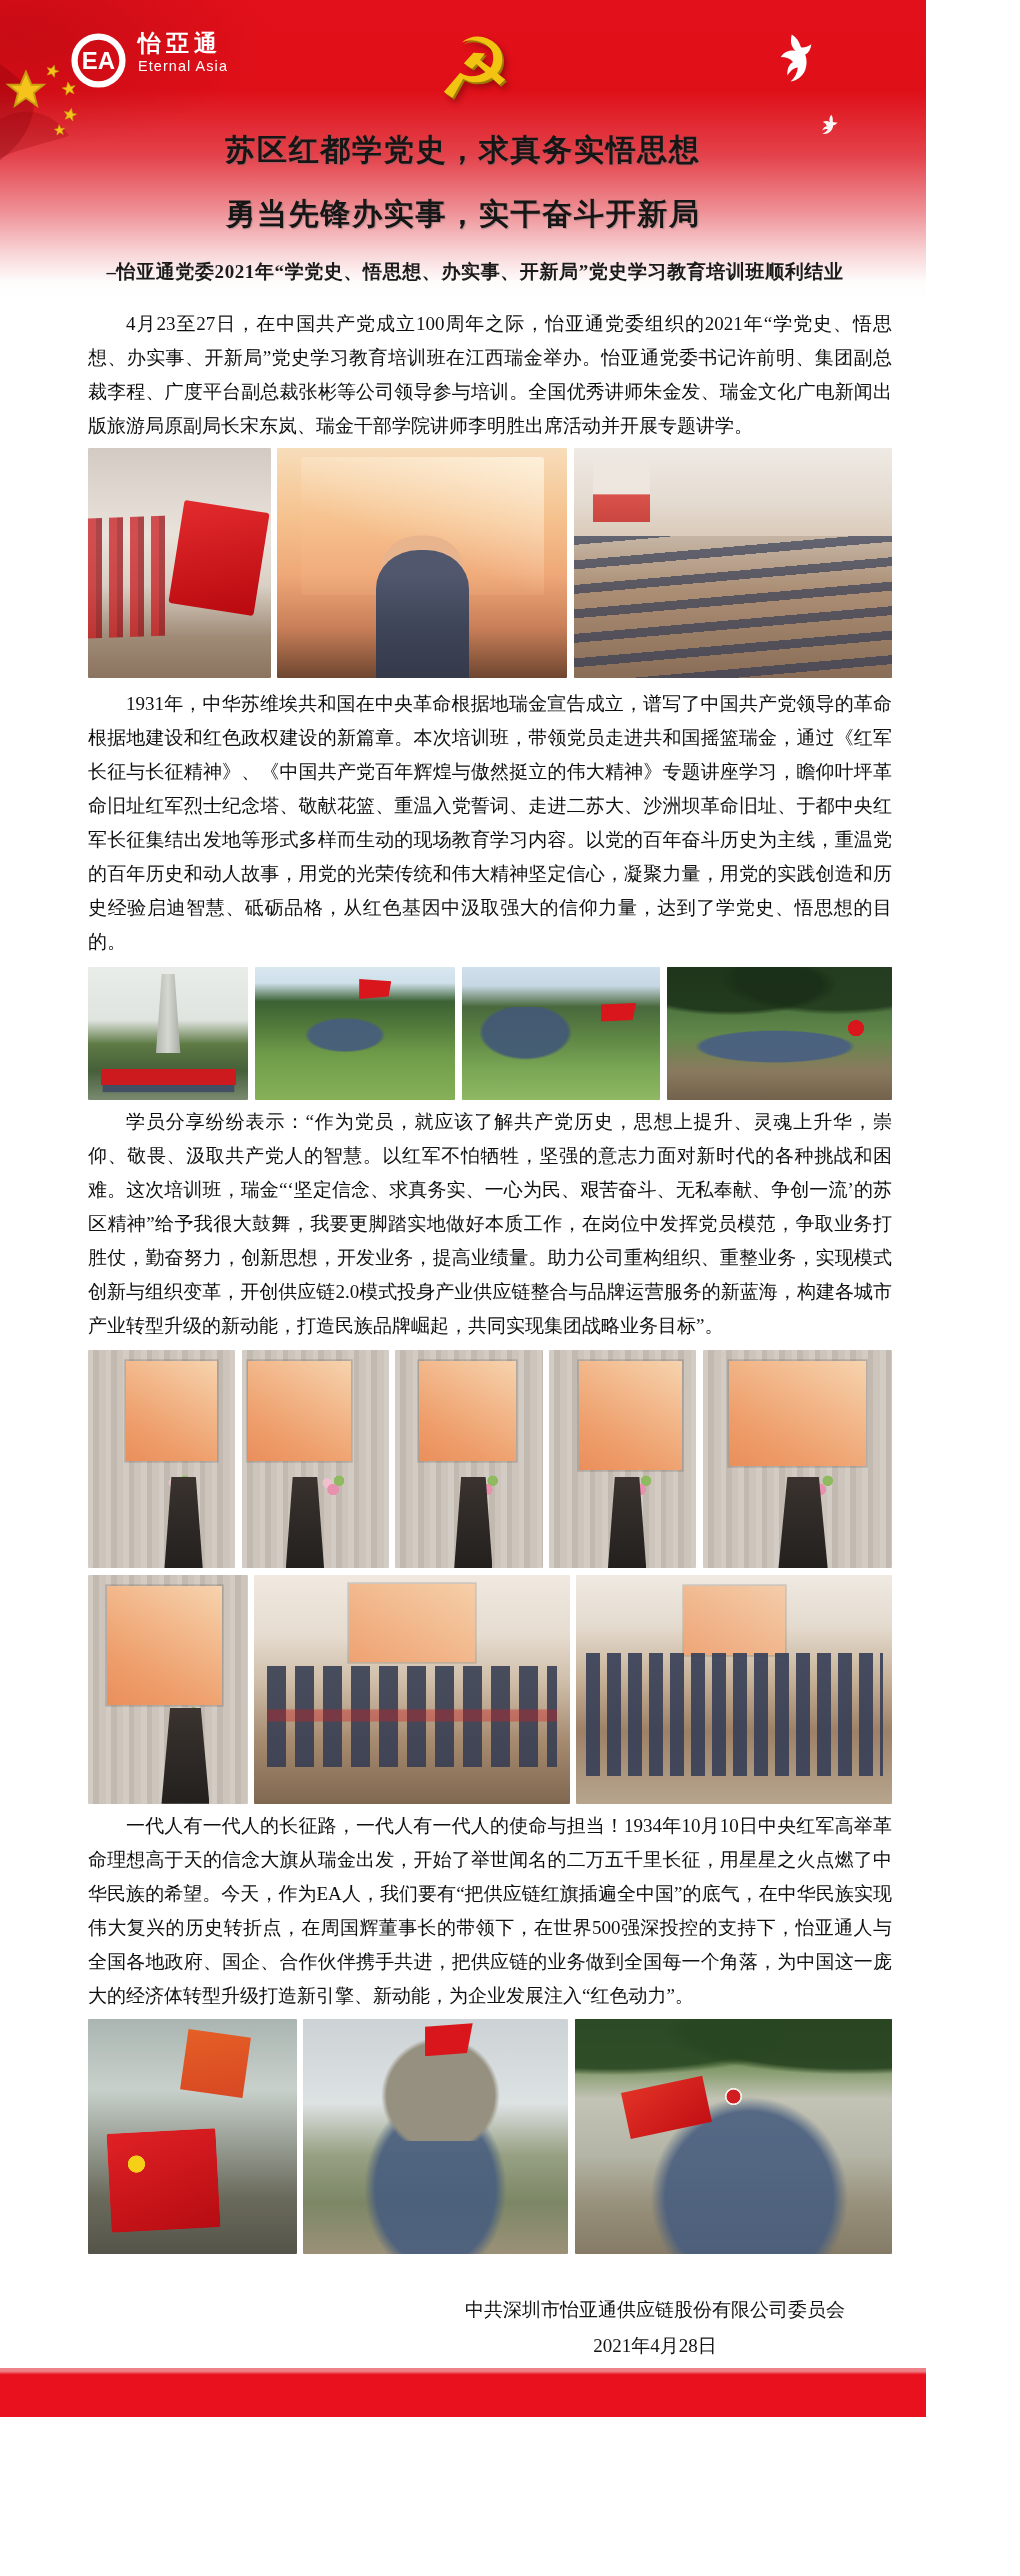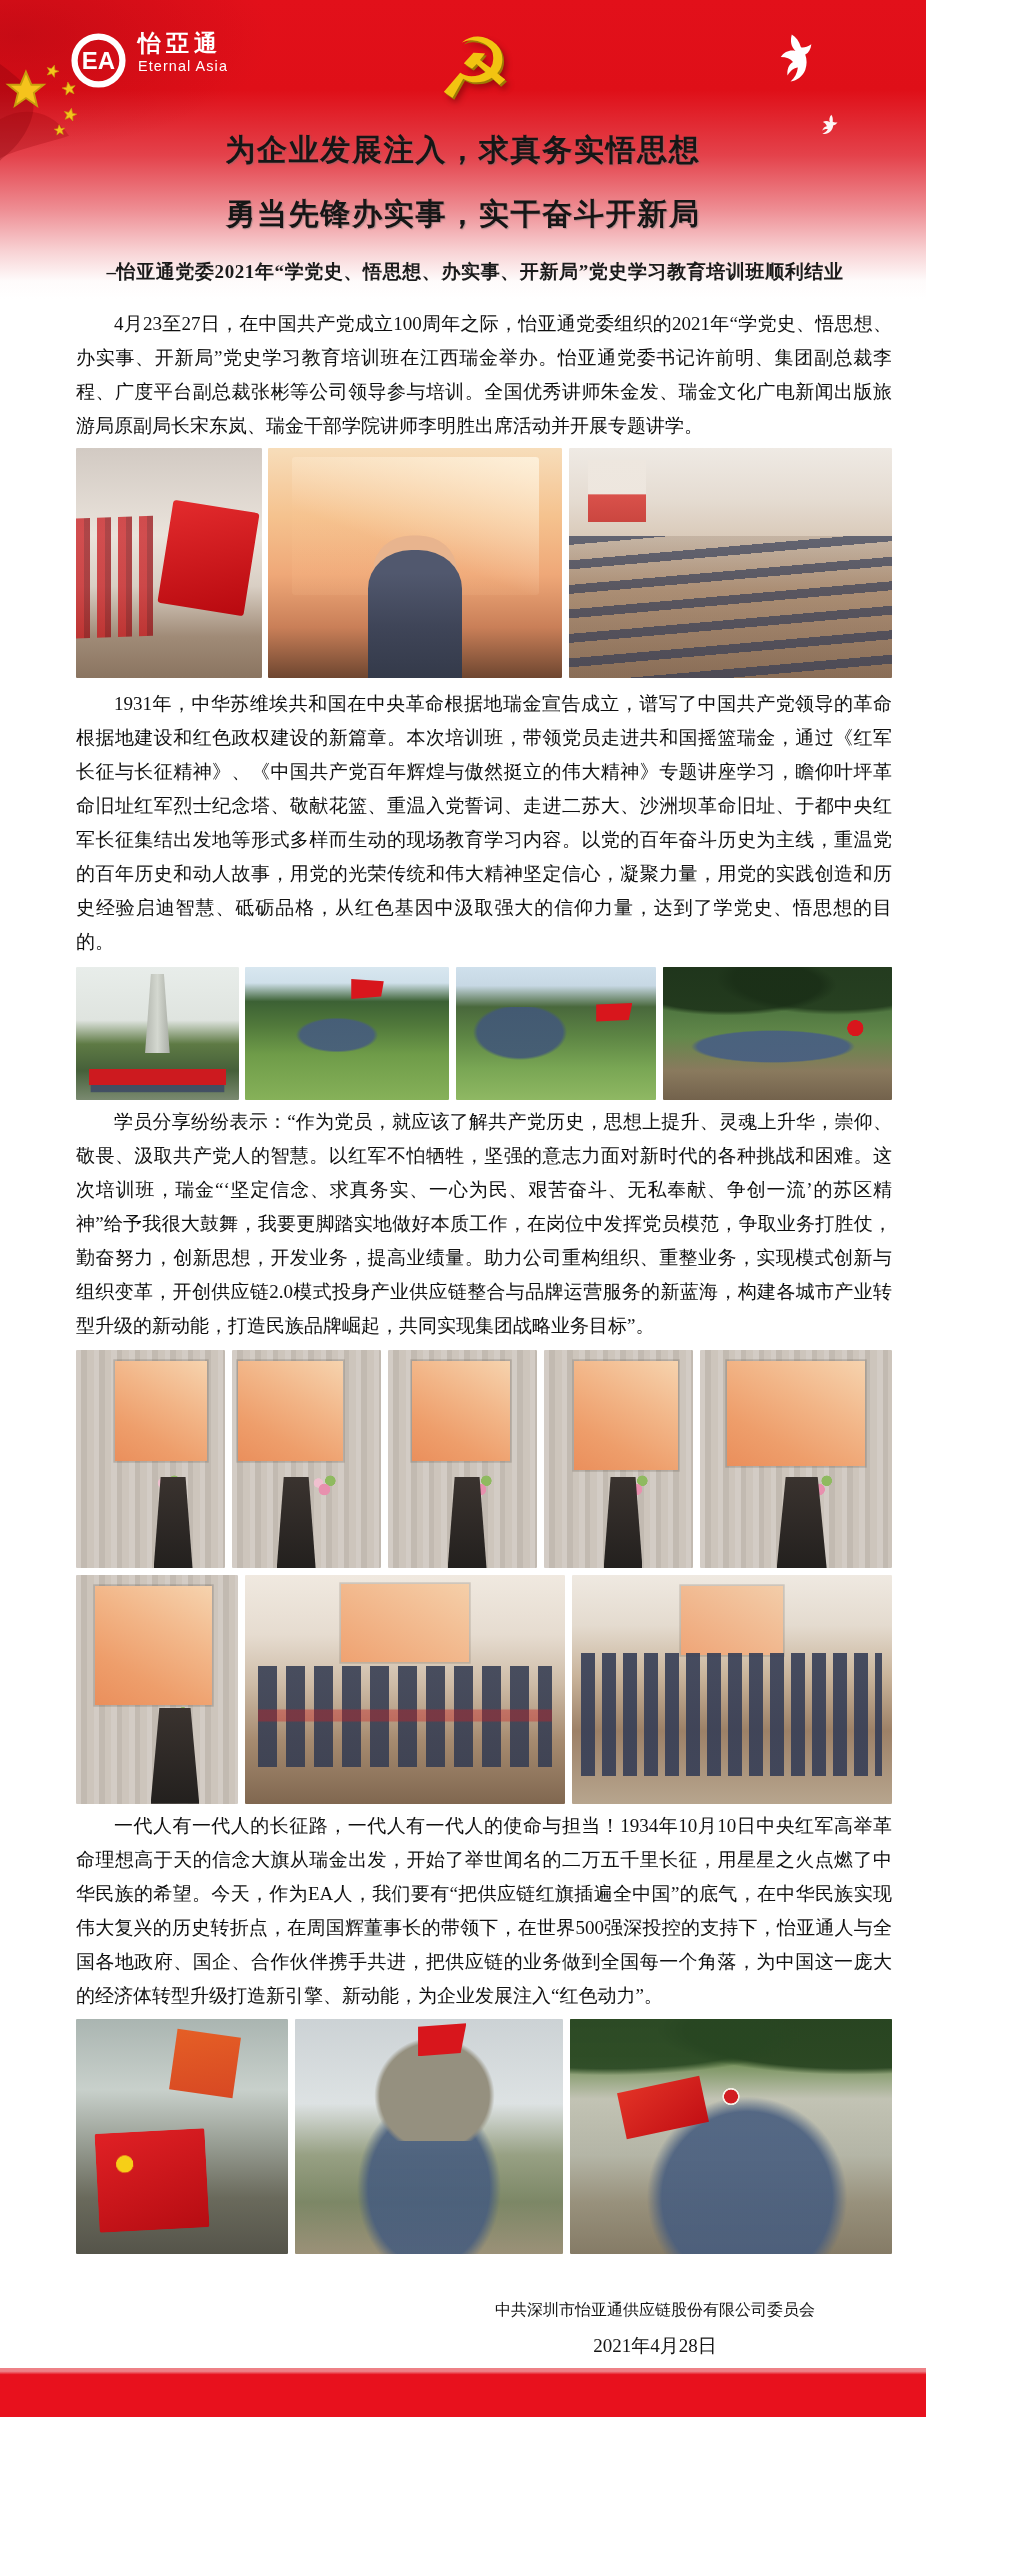--- a/index.html
+++ b/index.html
@@ -24,21 +24,21 @@
   .dove-small{left:814px;top:113px;width:26.6px;height:24.4px;opacity:.96;}
   .title-l1,.title-l2{position:absolute;left:0;width:100%;margin:0;text-align:center;
     font-family:"Liberation Sans","DejaVu Sans",sans-serif;font-weight:900;color:#161616;
     font-size:30px;letter-spacing:1.7px;text-shadow:1.1px 1.1px 1.1px rgba(110,110,110,.45);}
   .title-l1{top:130px;}
   .title-l2{top:194px;}
   .subtitle{position:absolute;left:12px;top:259px;width:100%;text-align:center;
     font-weight:700;font-size:19px;color:#1a1a1a;letter-spacing:0.6px;}
 
   
-  .content{padding:0 34px 0 76px;}
+  .content{padding:0 34px 0 76px;margin-left:12px;}
   .para{margin:0;font-size:19px;line-height:34px;text-align:justify;text-indent:38px;color:#101010;}
   .p1{margin-top:7.8px;}
   .p2{margin-top:8.9px;}
   .p3{margin-top:5.5px;}
   .p4{margin-top:6.6px;}
   .p5{margin-top:5.5px;}
 
   .gallery{display:flex;gap:6.6px;}
   .g1{margin-top:5.5px;}  .g1 .photo{height:230px;}
   .g2{margin-top:7.8px;}  .g2 .photo{height:133px;}
@@ -152,21 +152,21 @@
     radial-gradient(ellipse at 55% 76%,rgba(70,92,126,.88) 0 34%,transparent 40%),
     linear-gradient(180deg,#51703f 0%,#69894c 16%,#c2c3b4 34%,#b4b5a6 58%,#98917c 78%,#857b66 100%);}
   .sc-oldhouse::before{left:0;top:0;width:100%;height:32%;
     background:radial-gradient(ellipse at 12% 22%,rgba(40,70,34,.9) 0 40%,transparent 48%),
                radial-gradient(ellipse at 88% 16%,rgba(36,64,30,.9) 0 42%,transparent 49%);}
   .sc-oldhouse::after{left:16%;top:28%;width:26%;height:20%;transform:rotate(-12deg);
     background:linear-gradient(150deg,#e23226,#c20f14);}
 
   
   .footer-sign{width:454px;margin:14.4px 44px 0 auto;text-align:center;}
-  .sig{font-size:16px;line-height:24.4px;color:#131313;margin-top:44px;}
+  .sig{font-size:19px;line-height:24.4px;color:#131313;margin-top:44px;}
   .sig-date{font-size:19px;line-height:24.4px;color:#131313;margin-top:12.2px;}
   .footer-bar{margin-top:8.9px;height:49px;
     background:linear-gradient(180deg,#ee8187 0,#ee8187 3.3px,#e8111d 6.6px,#e8111d 100%);}
 </style>
 </head>
 <body>
 
 <div class="page">
 
   <header class="banner">
@@ -195,21 +195,21 @@
 
     <div class="emblem">☭</div>
 
     <svg class="dove dove-big" viewBox="0 0 60 90" aria-hidden="true">
       <path fill="#ffffff" d="M28 4 C25 15 27 24 34 31 C25 29 16 32 10 41 C19 41 26 44 30 49 C23 53 20 61 21 71 C26 63 31 59 38 58 C37 67 33 75 26 81 C37 79 46 72 50 62 C53 54 53 45 50 37 C56 34 59 28 60 20 C53 25 47 26 43 25 C40 15 35 8 28 4 Z"></path>
     </svg>
     <svg class="dove dove-small" viewBox="0 0 60 90" aria-hidden="true">
       <path fill="#ffffff" transform="rotate(24 30 45)" d="M28 4 C25 15 27 24 34 31 C25 29 16 32 10 41 C19 41 26 44 30 49 C23 53 20 61 21 71 C26 63 31 59 38 58 C37 67 33 75 26 81 C37 79 46 72 50 62 C53 54 53 45 50 37 C56 34 59 28 60 20 C53 25 47 26 43 25 C40 15 35 8 28 4 Z"></path>
     </svg>
 
-    <h1 class="title-l1">为企业发展注入，求真务实悟思想</h1>
+    <h1 class="title-l1">苏区红都学党史，求真务实悟思想</h1>
     <h1 class="title-l2">勇当先锋办实事，实干奋斗开新局</h1>
     <div class="subtitle">–怡亚通党委2021年“学党史、悟思想、办实事、开新局”党史学习教育培训班顺利结业</div>
   </header>
 
   <main class="content">
 
     <p class="para p1">4月23至27日，在中国共产党成立100周年之际，怡亚通党委组织的2021年“学党史、悟思想、办实事、开新局”党史学习教育培训班在江西瑞金举办。怡亚通党委书记许前明、集团副总裁李程、广度平台副总裁张彬等公司领导参与培训。全国优秀讲师朱金发、瑞金文化广电新闻出版旅游局原副局长宋东岚、瑞金干部学院讲师李明胜出席活动并开展专题讲学。</p>
 
     <div class="gallery g1">
       <div class="photo sc-room-flag" title="培训班授旗仪式：领导在会议室向学员代表授予培训班红旗"></div>

